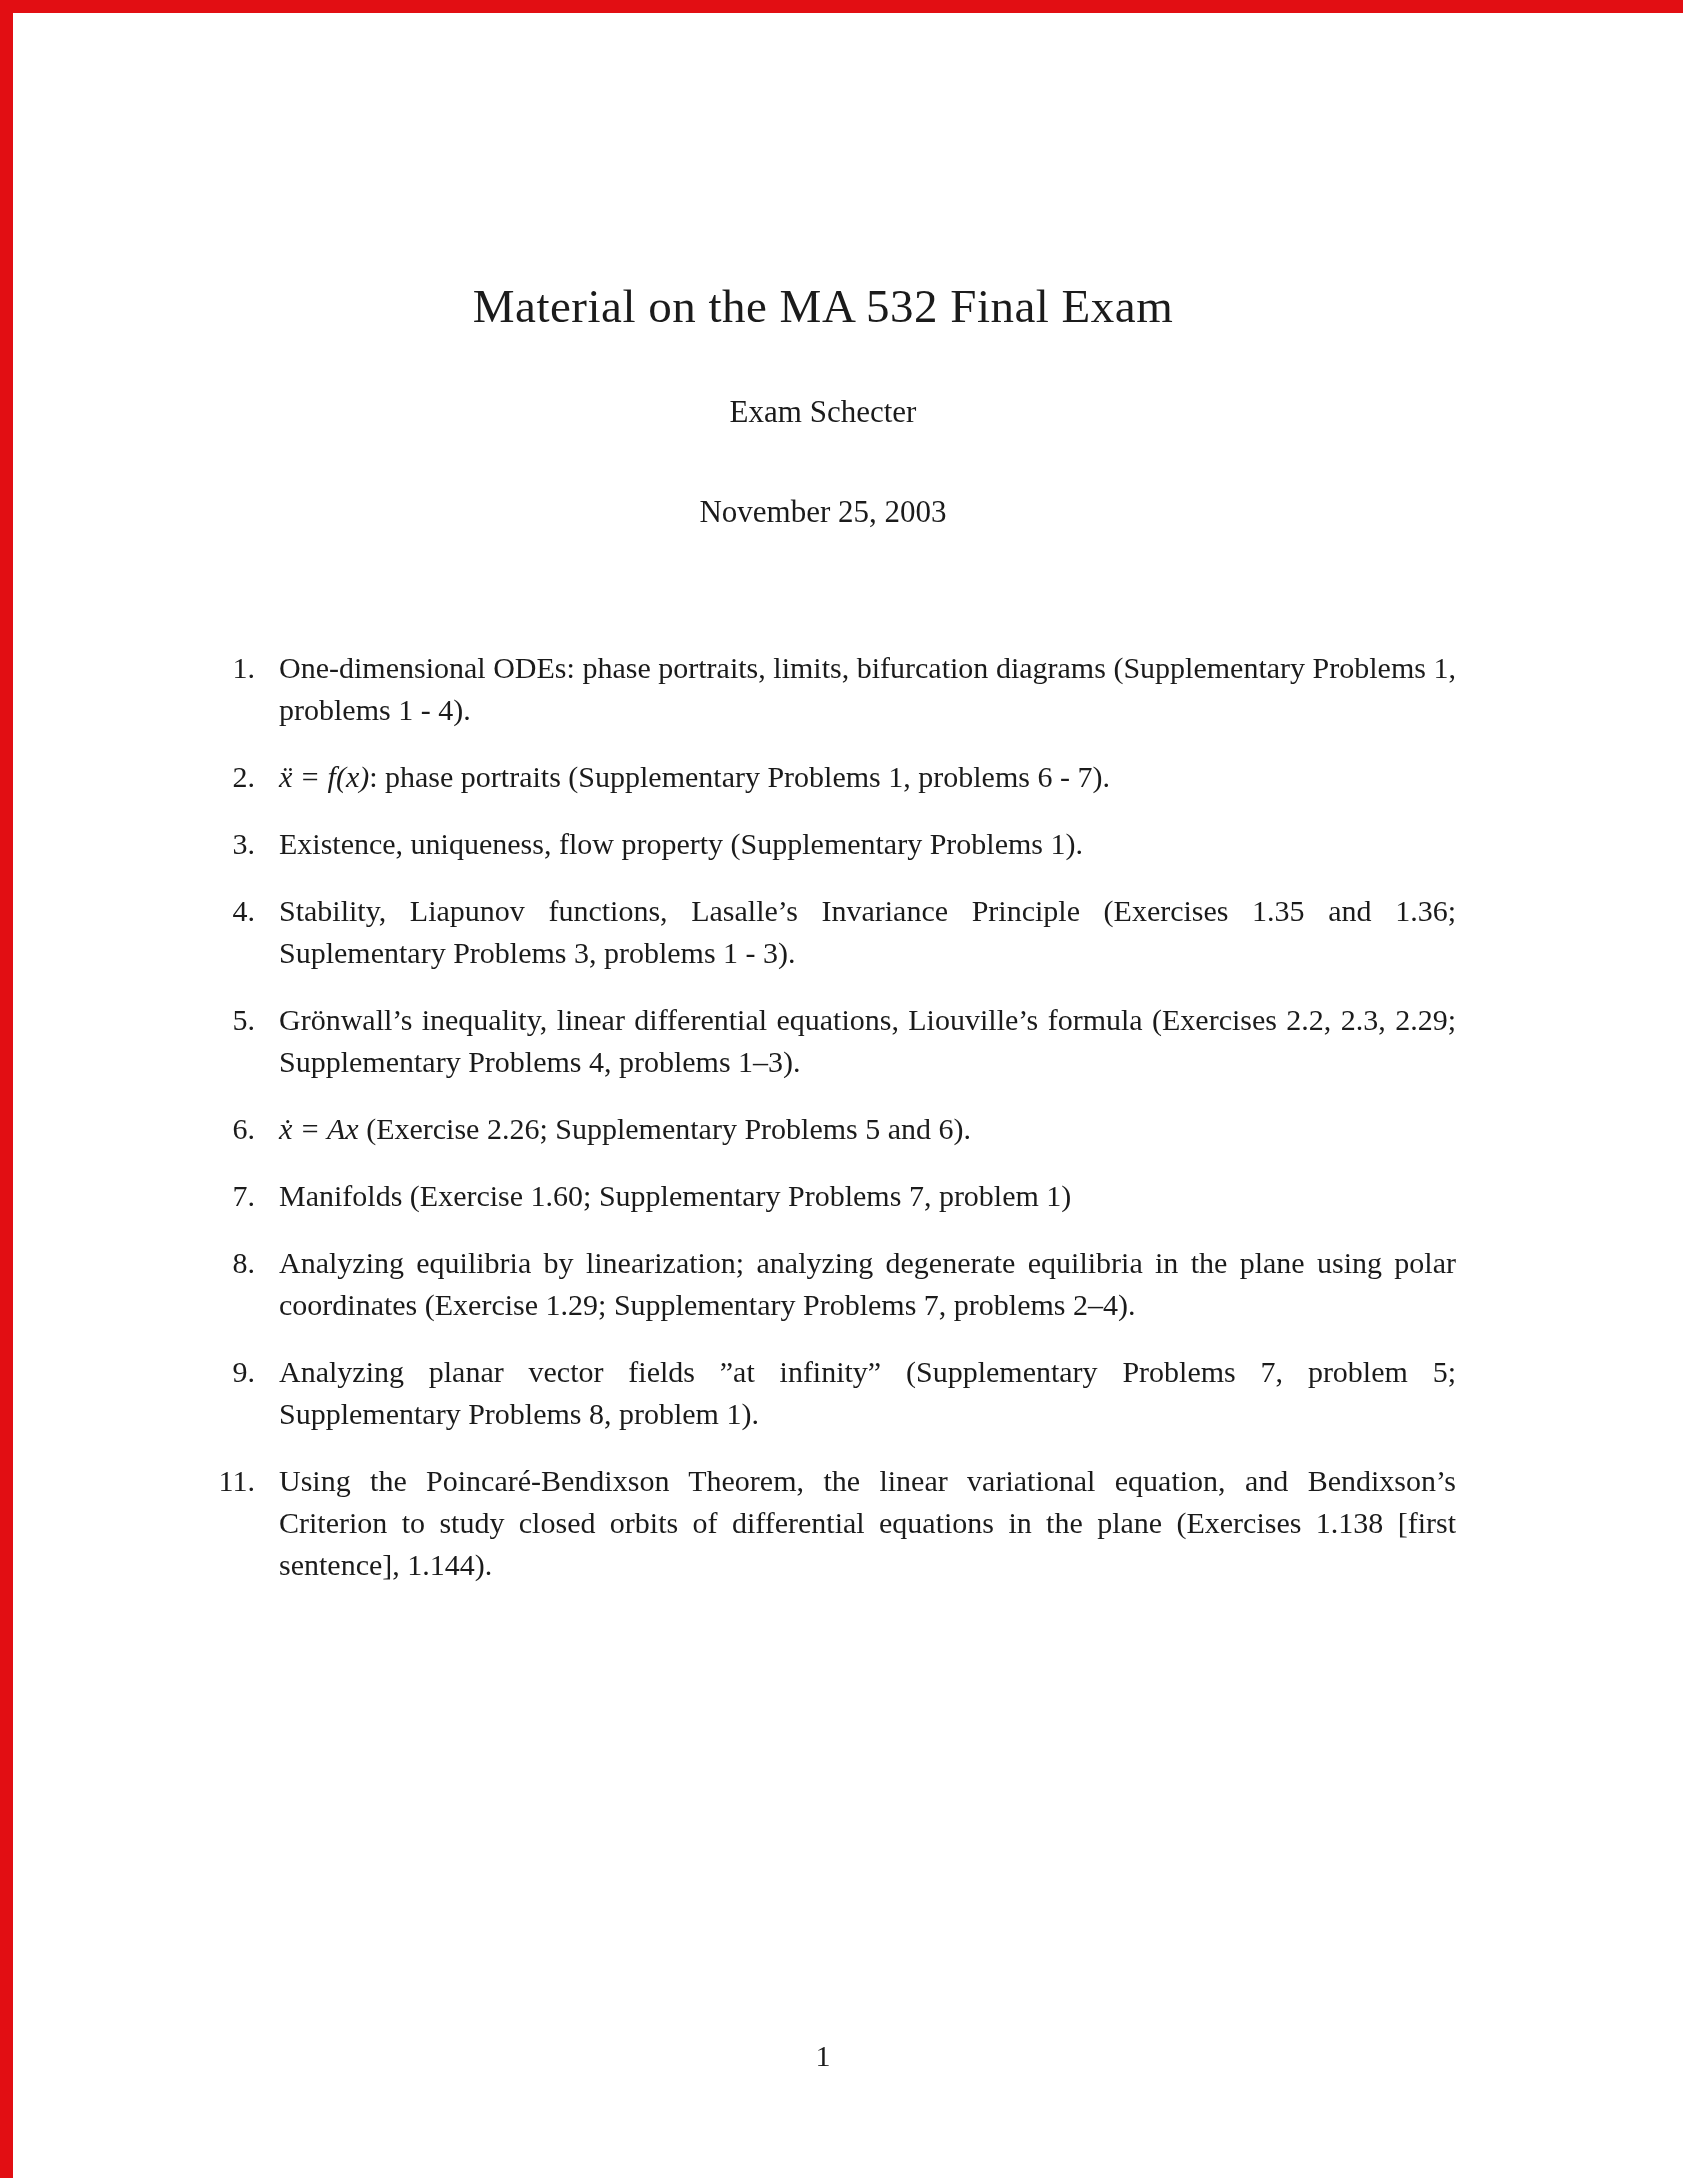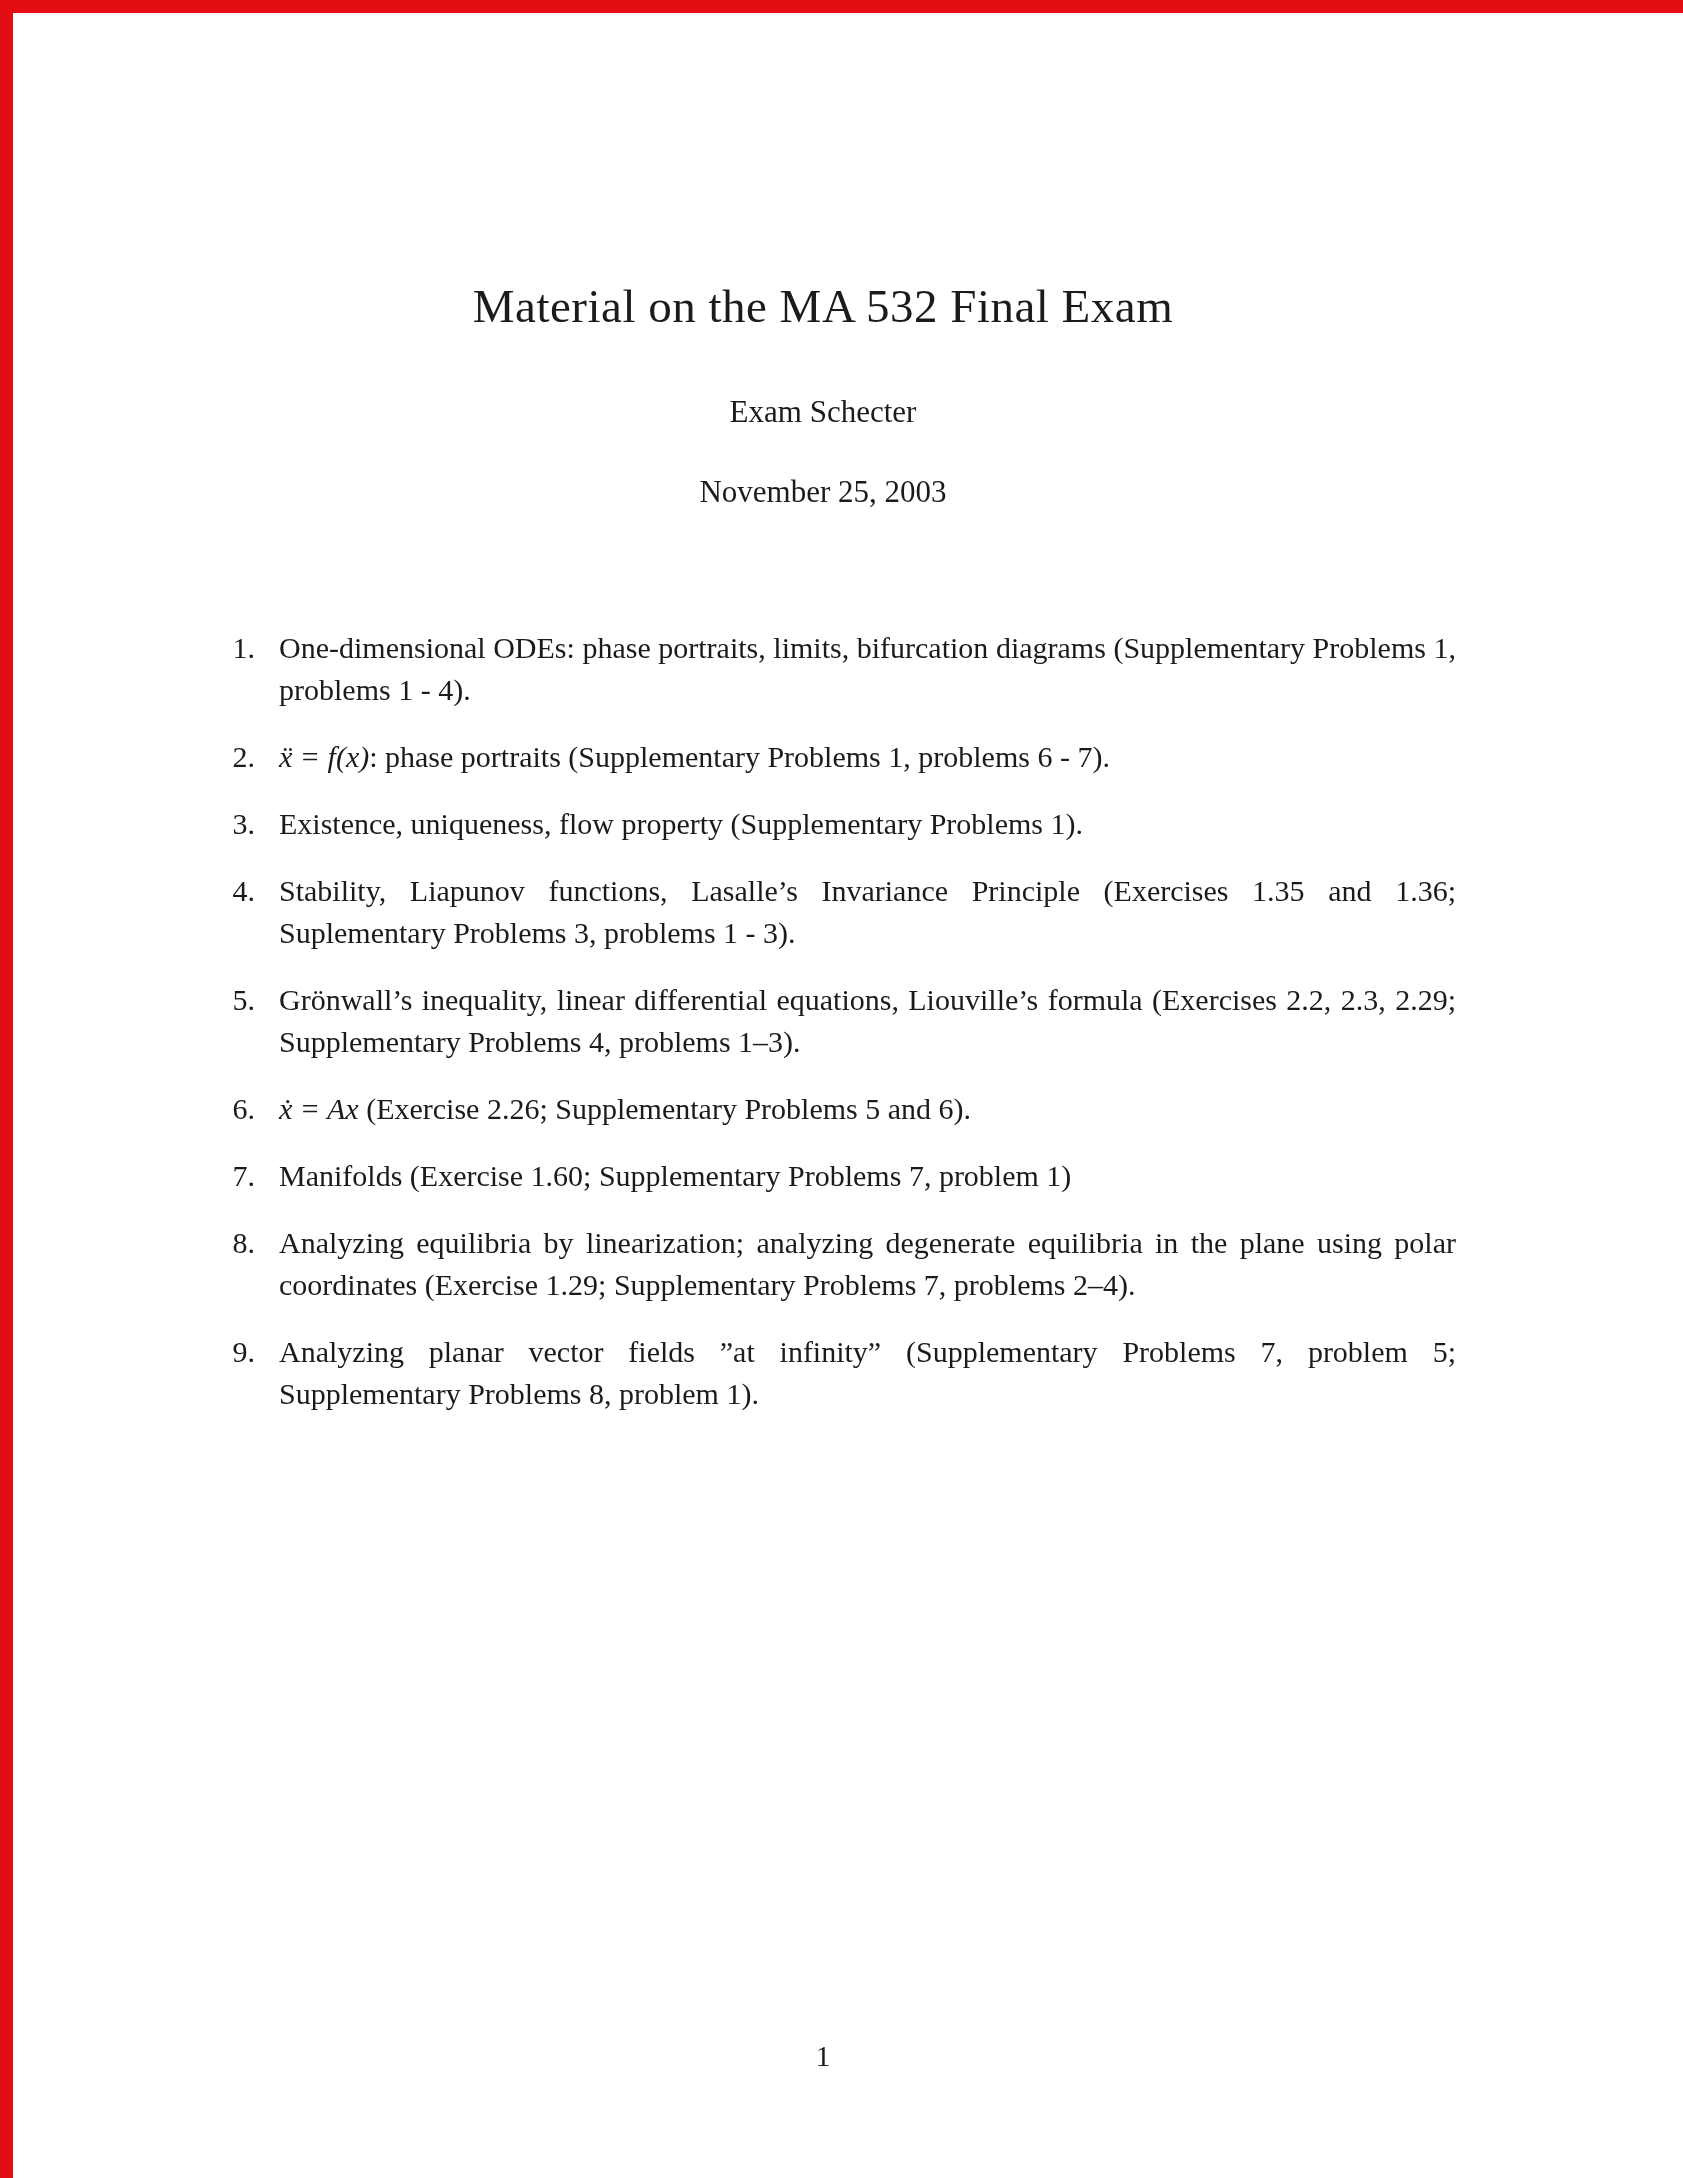--- a/index.html
+++ b/index.html
@@ -51,21 +51,21 @@
     letter-spacing: 0.5px;
   }
   .author {
     text-align: center;
     font-size: 31px;
     margin-top: 61px;
   }
   .date {
     text-align: center;
     font-size: 31px;
-    margin-top: 44px;
+    margin-top: 64px;
   }
   .list {
     margin-top: 117px;
     font-size: 30px;
     line-height: 1.4;
   }
   .item {
     display: flex;
     margin-bottom: 25px;
   }
@@ -142,19 +142,23 @@
           <div class="itext"><span>Manifolds (Exercise 1.60; Supplementary Problems 7, problem 1)</span></div>
         </div>
         <div class="item">
           <span class="num">8.</span>
           <div class="itext"><span>Analyzing equilibria by linearization; analyzing degenerate equilibria in the plane using polar coordinates (Exercise 1.29; Supplementary Problems 7, problems 2–4).</span></div>
         </div>
         <div class="item">
           <span class="num">9.</span>
           <div class="itext"><span>Analyzing planar vector fields ”at infinity” (Supplementary Problems 7, problem 5; Supplementary Problems 8, problem 1).</span></div>
         </div>
+        <div class="item">
+          <span class="num">11.</span>
+          <div class="itext"><span>Using the Poincaré-Bendixson Theorem, the linear variational equation, and Bendixson’s Criterion to study closed orbits of differential equations in the plane (Exercises 1.138 [first sentence], 1.144).</span></div>
+        </div>
       </div>
 
   </div>
 
   <div class="pagenum">1</div>
 </div>
 
 
 </body></html>

